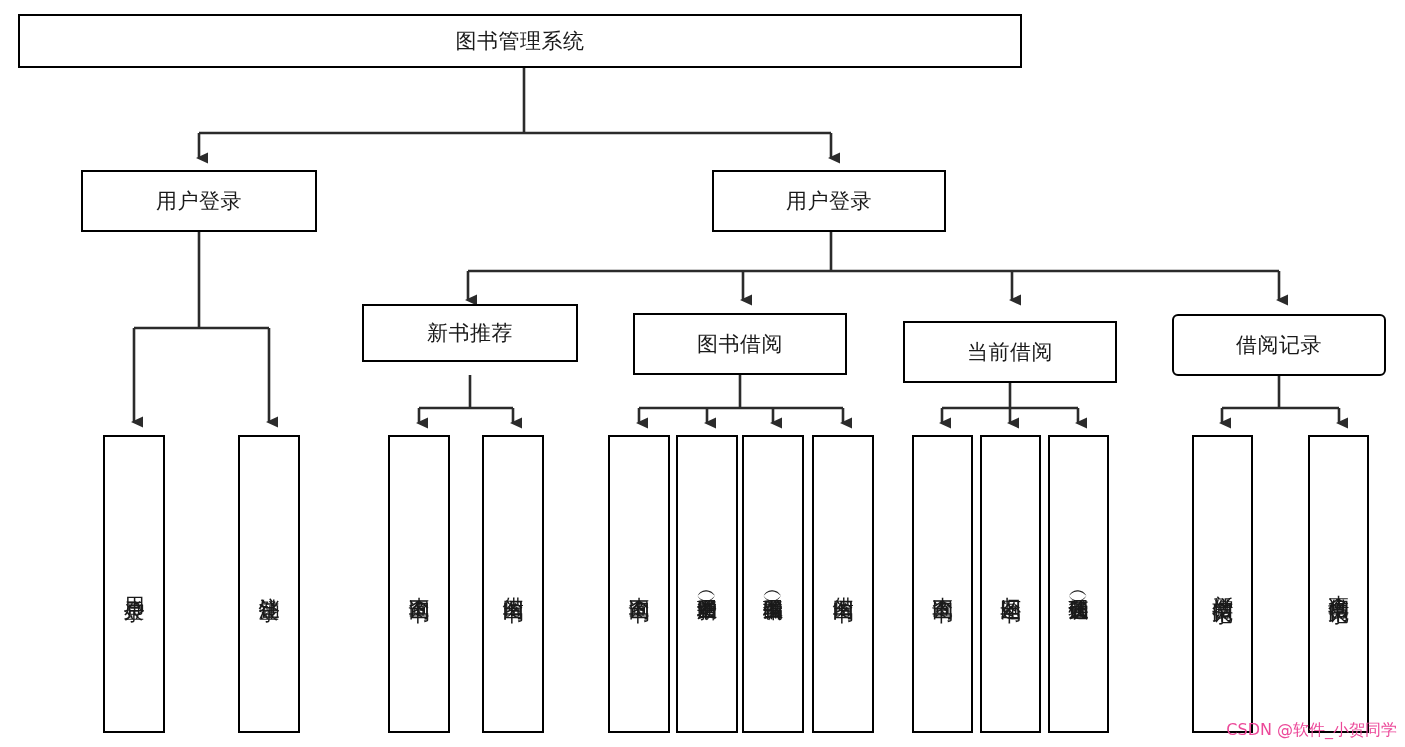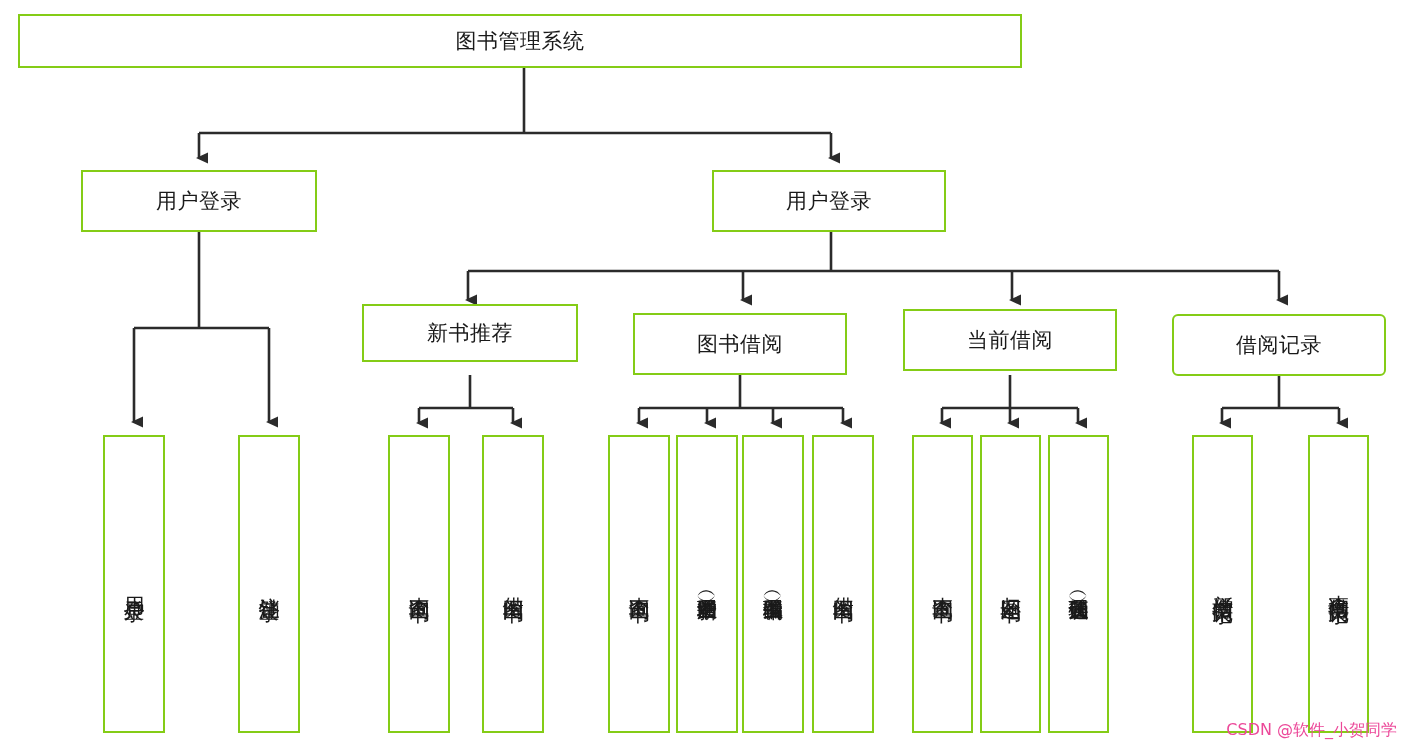--- a/index.html
+++ b/index.html
@@ -22,21 +22,21 @@
   svg#wires {
     position: absolute;
     left: 0;
     top: 0;
     width: 1405px;
     height: 747px;
     pointer-events: none;
   }
   .node {
     position: absolute;
-    border: 2px solid #84cc16;
+    border: 2px solid #000000;
     background: #ffffff;
     display: flex;
     align-items: center;
     justify-content: center;
     color: #1a1a1a;
     line-height: 1.06;
   }
   .node.horiz {
     font-size: 21px;
     letter-spacing: 0.5px;
@@ -127,21 +127,21 @@
   <div class="node horiz root" style="left:18px; top:14px; width:1004px; height:54px;">图书管理系统</div>
 
   <div class="node horiz" style="left:81px; top:170px; width:236px; height:62px;">用户登录</div>
 
   <div class="node horiz" style="left:712px; top:170px; width:234px; height:62px;">用户登录</div>
 
   <div class="node horiz" style="left:362px; top:304px; width:216px; height:58px;">新书推荐</div>
 
   <div class="node horiz" style="left:633px; top:313px; width:214px; height:62px;">图书借阅</div>
 
-  <div class="node horiz" style="left:903px; top:309px; width:214px; height:62px;">当前借阅</div>
+  <div class="node horiz" style="left:903px; top:321px; width:214px; height:62px;">当前借阅</div>
 
   <div class="node horiz" style="left:1172px; top:314px; width:214px; height:62px;border-radius:6px;">借阅记录</div>
 
   <div class="node vert" style="left:103px; top:435px; width:62px; height:298px;">用户登录</div>
 
   <div class="node vert" style="left:238px; top:435px; width:62px; height:298px;">注销登录</div>
 
   <div class="node vert" style="left:388px; top:435px; width:62px; height:298px;">查询图书</div>
 
   <div class="node vert" style="left:482px; top:435px; width:62px; height:298px;">借阅图书</div>

